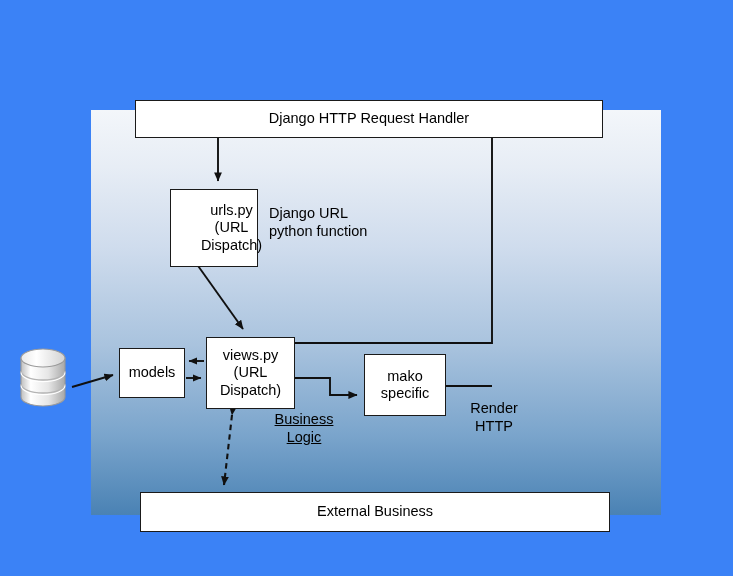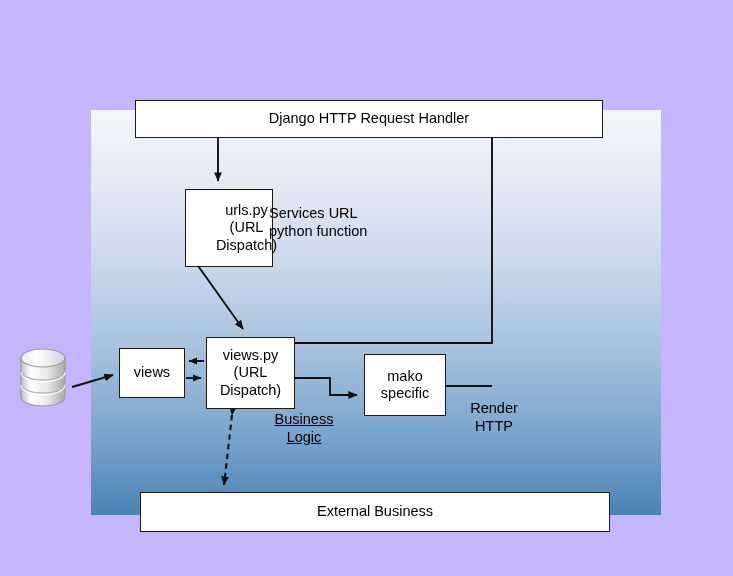--- a/index.html
+++ b/index.html
@@ -1,29 +1,29 @@
 <!DOCTYPE html>
 <html><head>
 <meta charset="utf-8">
 <style>
   html,body{margin:0;padding:0;background:#000;}
   body{width:733px;height:576px;overflow:hidden;
        font-family:"Liberation Sans",sans-serif;}
-  #stage{position:relative;width:733px;height:576px;background:#c4b5fd;}
+  #stage{position:relative;width:733px;height:576px;background:#3b82f6;}
 
   
   #panel{position:absolute;left:91px;top:110px;width:570px;height:405px;
     background:linear-gradient(to bottom,#f3f6fa 0%,#e7edf5 14%,#cfdced 34%,#a9c3de 58%,#7ba5cc 80%,#4a82b4 100%);}
 
   .nodebox{position:absolute;background:#fff;border:1.6px solid #1a1a1a;
     box-sizing:border-box;display:flex;align-items:center;justify-content:center;
     text-align:center;color:#000;font-size:14.5px;line-height:1.18;z-index:6;}
 
   #hdr{left:135px;top:100px;width:468px;height:38px;font-size:14.5px;}
-  #urls{left:185px;top:189px;width:88px;height:78px;padding-left:35px;}
+  #urls{left:170px;top:189px;width:88px;height:78px;padding-left:35px;}
   #models{left:119px;top:348px;width:66px;height:50px;}
   #views{left:206px;top:337px;width:89px;height:72px;}
   #mako{left:364px;top:354px;width:82px;height:62px;text-align:center;}
   #extsvc{left:140px;top:492px;width:470px;height:40px;font-size:14.5px;}
 
   .lbl{position:absolute;color:#000;font-size:14.5px;line-height:1.22;z-index:7;}
   #lbl-resolve{left:269px;top:205px;width:120px;}
   #lbl-biz{left:266px;top:411px;width:76px;text-align:center;text-decoration:underline;}
   #lbl-render{left:458px;top:400px;width:72px;text-align:center;}
 
@@ -100,21 +100,21 @@
 
   <div class="nodebox" id="urls">
     <div>
       <div>urls.py</div>
       <div>(URL</div>
       <div>Dispatch)</div>
     </div>
   </div>
 
   <div class="nodebox" id="models">
-    <span>views</span>
+    <span>models</span>
   </div>
 
   <div class="nodebox" id="views">
     <div>
       <div>views.py</div>
       <div>(URL</div>
       <div>Dispatch)</div>
     </div>
   </div>
 
@@ -123,21 +123,21 @@
       <div>mako</div>
       <div>specific</div>
     </div>
   </div>
 
   <div class="nodebox" id="extsvc">
     <span>External Business</span>
   </div>
 
   <div class="lbl" id="lbl-resolve">
-    <div>Services URL</div>
+    <div>Django URL</div>
     <div>python function</div>
   </div>
 
   <div class="lbl" id="lbl-biz">
     <div>Business</div>
     <div>Logic</div>
   </div>
 
   <div class="lbl" id="lbl-render">
     <div>Render</div>

